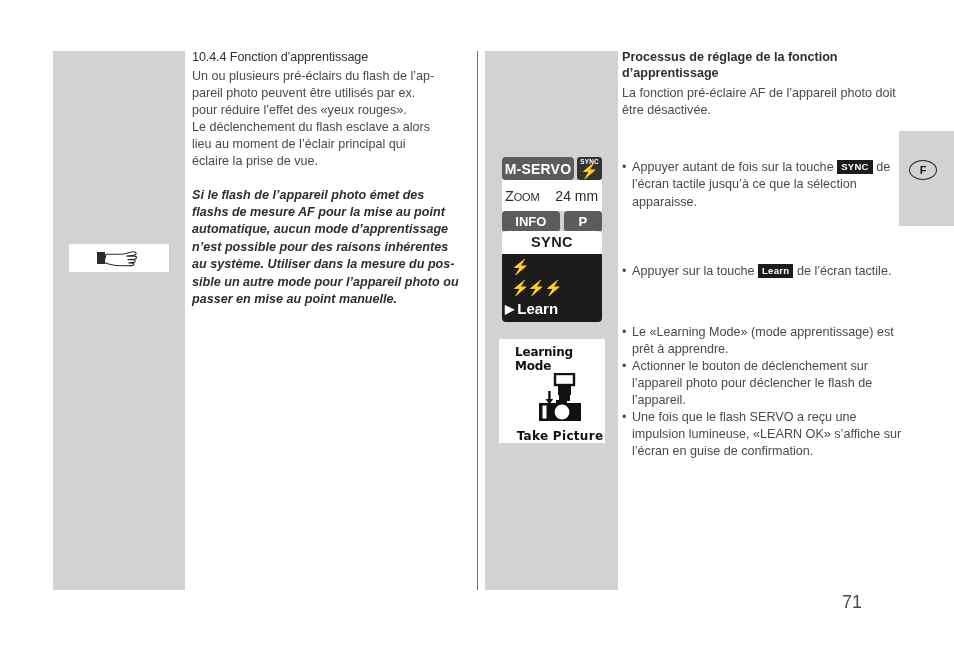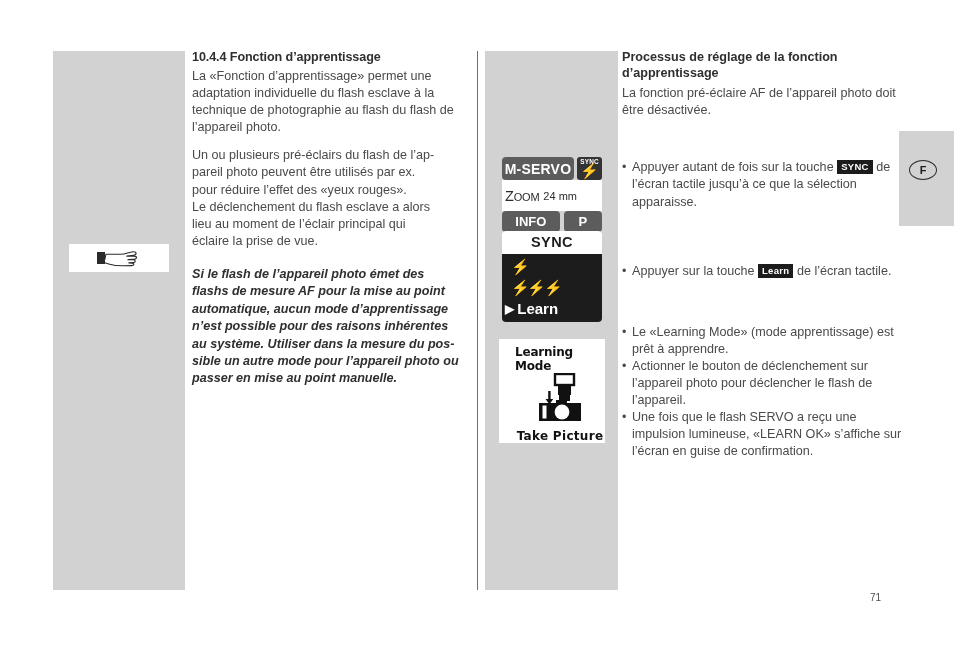--- a/index.html
+++ b/index.html
@@ -40,21 +40,21 @@
 
   
   .col1 {
     position: absolute;
     left: 192px;
     top: 50px;
     width: 268px;
   }
   .col1 h2 {
     font-size: 12.6px;
-    font-weight: bold;
+    font-weight: normal;
     margin: 0 0 4px 0;
     color: #2f2f2f;
     letter-spacing: -0.1px;
   }
   .col1 p {
     font-size: 12.6px;
     line-height: 17.1px;
     margin: 0 0 11px 0;
     color: #4a4a4a;
   }
@@ -147,22 +147,22 @@
     box-sizing: border-box;
     color: #2b2b2b;
     margin-top: 0;
   }
   .zoom-label {
     font-size: 14.5px;
     letter-spacing: -0.2px;
   }
   .zoom-label .sm { font-size: 11px; }
   .zoom-value {
-    font-size: 11px;
-    margin-left: 4px;
+    font-size: 14px;
+    margin-left: 16px;
   }
   .row-bottom {
     display: flex;
     gap: 4px;
     height: 21px;
   }
   .pill-info, .pill-p {
     background: #5c5c5c;
     color: #ffffff;
     border-radius: 4px;
@@ -313,43 +313,42 @@
   .f-oval span {
     font-size: 11px;
     font-weight: bold;
     color: #1d1d1d;
     line-height: 1;
   }
 
   
   .page-num {
     position: absolute;
-    left: 870px;
+    left: 842px;
     top: 592px;
-    font-size: 10px;
+    font-size: 18px;
     color: #4a4a4a;
   }
 </style>
 </head>
 <body>
 
 <div class="left-panel"></div>
 
 <div class="hand-box">
   <span>
     <svg width="46" height="19" viewBox="0 0 46 19" xmlns="http://www.w3.org/2000/svg">
       <rect x="1" y="3" width="8" height="12" fill="#2b2b2b"></rect>
       <path d="M10 5.2 h14.5 c2.4 0 4.2 -0.2 6.2 -0.9 c2.3 -0.8 4.6 -1.6 6.6 -1.6 c1.9 0 2.8 0.9 2.8 1.8 c0 1 -1.1 1.6 -2.6 1.8 l-6.8 0.8 l7.3 0 c1.5 0 2.5 0.6 2.5 1.5 c0 0.9 -0.9 1.5 -2.4 1.6 l-6.1 0.4 l5.2 0.2 c1.3 0.05 2.1 0.6 2.1 1.4 c0 0.8 -0.8 1.3 -2 1.4 l-4.5 0.3 l3.3 0.2 c1.1 0.07 1.8 0.55 1.8 1.25 c0 0.75 -0.8 1.25 -2.1 1.3 c-3.2 0.12 -6.3 0.15 -9.2 0.15 c-5 0 -9.3 -0.5 -13 -1.6 l-5.6 -1.7 z" fill="none" stroke="#2b2b2b" stroke-width="1.1" stroke-linejoin="round"></path>
     </svg>
   </span>
 </div>
 
 <div class="col1">
   <h2>10.4.4 Fonction d’apprentissage</h2>
-  <p>La «Fonction d’apprentissage» permet une adaptation individuelle du flash esclave à la technique de photographie au flash du flash de l’appareil photo.</p>
   <p style="white-space: pre-line;">Un ou plusieurs pré-éclairs du flash de l’ap-
 pareil photo peuvent être utilisés par ex.
 pour réduire l’effet des «yeux rouges».
 Le déclenchement du flash esclave a alors
 lieu au moment de l’éclair principal qui
 éclaire la prise de vue.</p>
   <p class="note">Si le flash de l’appareil photo émet des flashs de mesure AF pour la mise au point automatique, aucun mode d’apprentissage n’est possible pour des raisons inhérentes au système. Utiliser dans la mesure du pos-sible un autre mode pour l’appareil photo ou passer en mise au point manuelle.</p>
 </div>
 
 <div class="divider"></div>

